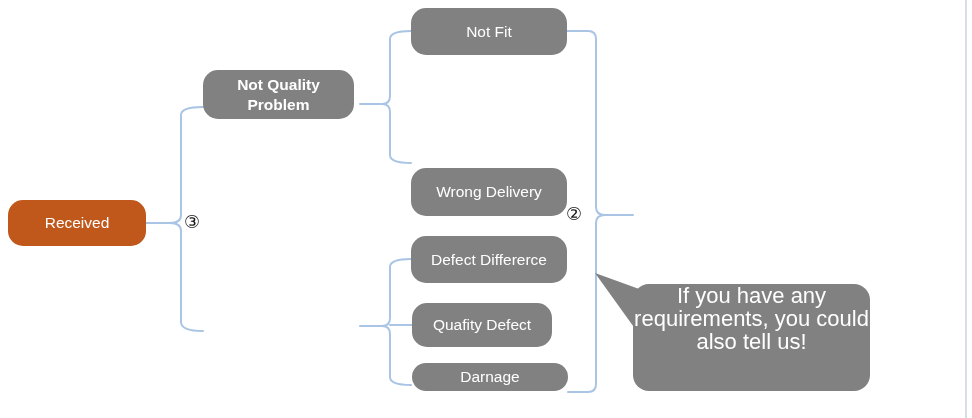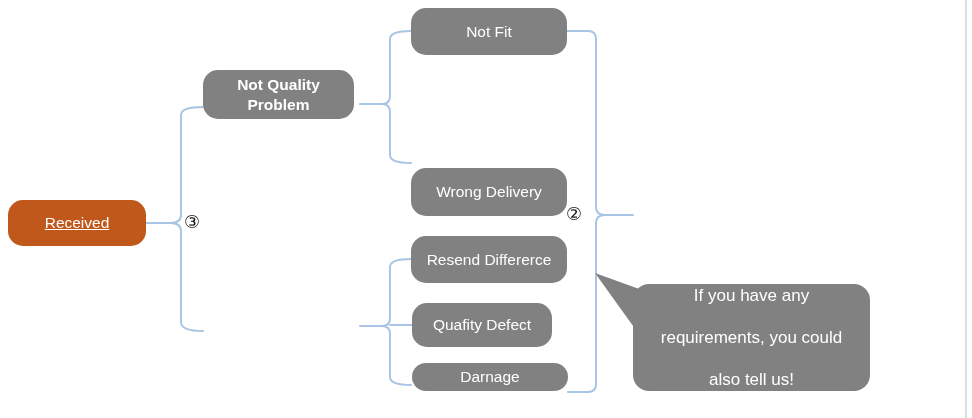--- a/index.html
+++ b/index.html
@@ -42,43 +42,43 @@
     align-items: center;
     justify-content: center;
     text-align: center;
     border-radius: 15px;
     background: var(--node-gray);
     color: var(--node-text);
     font-size: 15.5px;
     line-height: 1.25;
     padding: 2px 8px;
   }
-  .node.root { background: var(--accent-orange); text-decoration: underline; }
+  .node.root { background: var(--accent-orange); }
   .marker {
     position: absolute;
     z-index: 2;
     color: var(--marker-black);
     font-size: 18px;
     line-height: 18px;
     font-family: "DejaVu Sans", sans-serif;
   }
   .callout {
     position: absolute;
     z-index: 2;
     left: 633px; top: 284px;
     width: 237px; height: 107px;
     background: var(--node-gray);
     color: var(--node-text);
     border-radius: 16px;
     display: flex;
     flex-direction: column;
     align-items: center;
-    justify-content: space-between;
+    justify-content: flex-start;
     text-align: center;
-    font-size: 17px;
+    font-size: 22px;
     line-height: 23px;
   }
   
   .n-received   { left: 8px;   top: 200px; width: 138px; height: 46px; }
   .n-nqp        { left: 203px; top: 70px;  width: 151px; height: 49px; font-weight: bold; }
   .n-qp         { left: 202px; top: 302px; width: 158px; height: 48px; }
   .n-notfit     { left: 411px; top: 8px;   width: 156px; height: 47px; }
   .n-wrongdel   { left: 411px; top: 139px; width: 156px; height: 48px; margin-top: 29px; }
   .n-colordiff  { left: 411px; top: 236px; width: 156px; height: 47px; }
   .n-quafity    { left: 412px; top: 303px; width: 140px; height: 44px; }
@@ -123,21 +123,21 @@
 
   <div class="node n-notfit">
     <span>Not Fit</span>
   </div>
 
   <div class="node n-wrongdel">
     <span>Wrong Delivery</span>
   </div>
 
   <div class="node n-colordiff">
-    <span>Resend Differerce</span>
+    <span>Defect Differerce</span>
   </div>
 
   <div class="node n-quafity">
     <span>Quafity Defect</span>
   </div>
 
   <div class="node n-darnage">
     <span>Darnage</span>
   </div>
 

